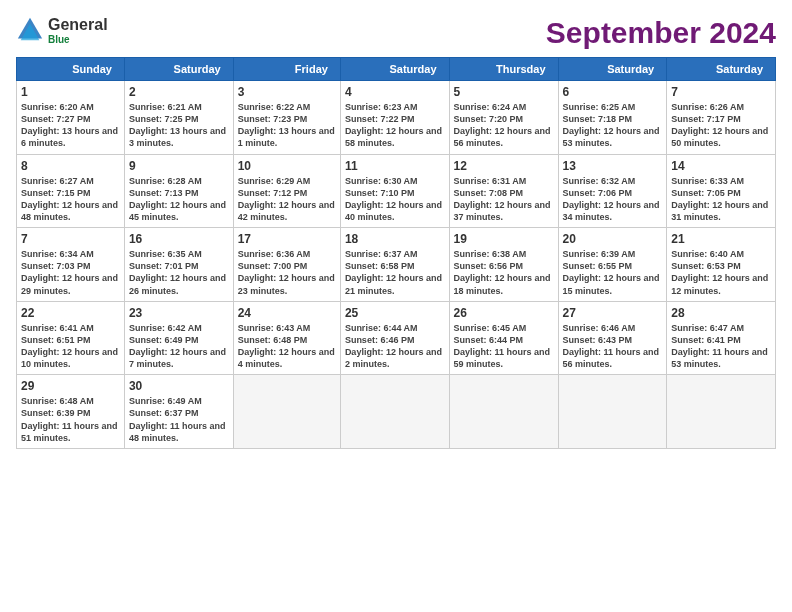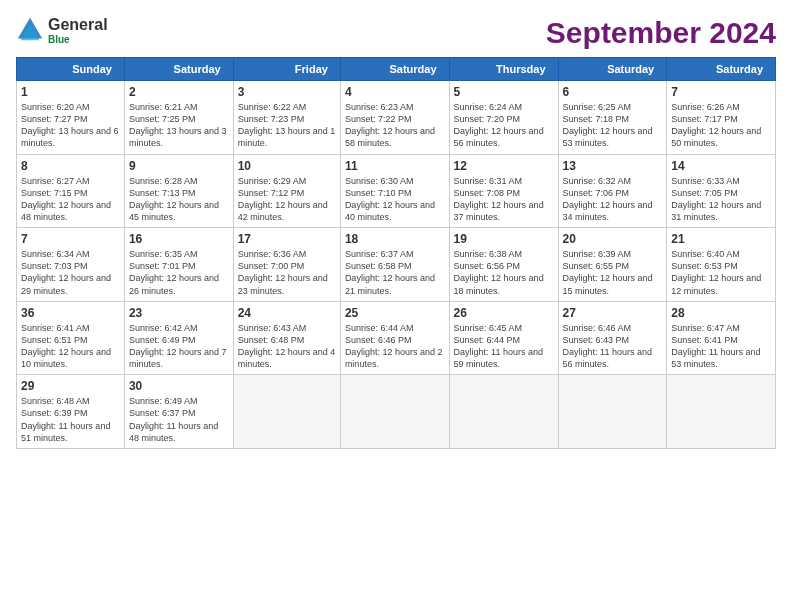--- a/index.html
+++ b/index.html
@@ -89,20 +89,21 @@
       font-size: 12px;
       font-weight: bold;
       color: #333;
       display: block;
       margin-bottom: 2px;
     }
     .day-info {
       font-size: 9px;
       color: #444;
       line-height: 1.35;
+      font-weight: bold;
     }
   </style>
 </head>
 <body>
 
 <div class="page">
   <div class="header">
     <div class="logo">
       <svg class="logo-icon" viewBox="0 0 30 30" xmlns="http://www.w3.org/2000/svg">
         <polygon points="15,2 28,24 2,24" fill="#1a6fbb" opacity="0.85"></polygon>
@@ -216,21 +217,21 @@
             <span class="day-number">20</span>
             <div class="day-info">Sunrise: 6:39 AM<br>Sunset: 6:55 PM<br>Daylight: 12 hours and 15 minutes.</div>
           </td>
           <td>
             <span class="day-number">21</span>
             <div class="day-info">Sunrise: 6:40 AM<br>Sunset: 6:53 PM<br>Daylight: 12 hours and 12 minutes.</div>
           </td>
         </tr>
         <tr>
           <td>
-            <span class="day-number">36</span>
+            <span class="day-number">22</span>
             <div class="day-info">Sunrise: 6:41 AM<br>Sunset: 6:51 PM<br>Daylight: 12 hours and 10 minutes.</div>
           </td>
           <td>
             <span class="day-number">23</span>
             <div class="day-info">Sunrise: 6:42 AM<br>Sunset: 6:49 PM<br>Daylight: 12 hours and 7 minutes.</div>
           </td>
           <td>
             <span class="day-number">24</span>
             <div class="day-info">Sunrise: 6:43 AM<br>Sunset: 6:48 PM<br>Daylight: 12 hours and 4 minutes.</div>
           </td>

